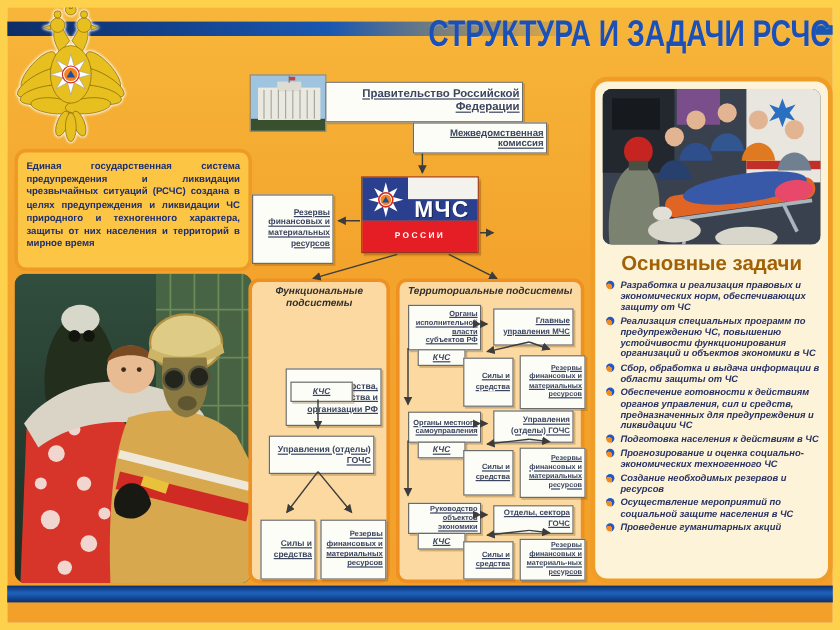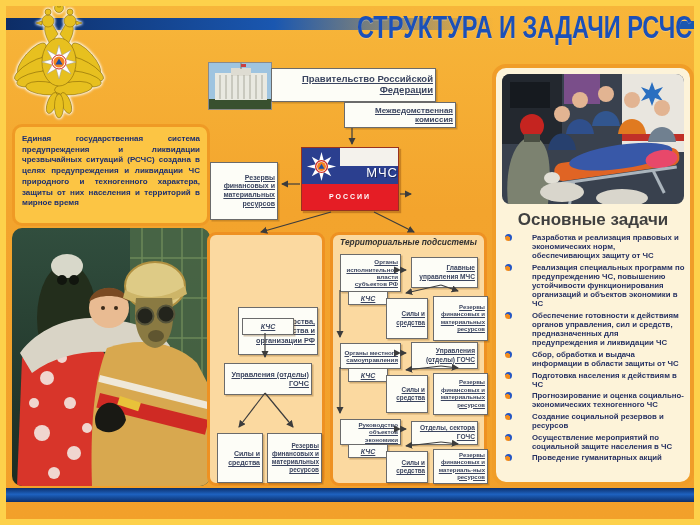--- a/index.html
+++ b/index.html
@@ -39,44 +39,44 @@
   .whitehouse { left:202px; top:56px; width:64px; height:48px; border:1px solid #8a8a8a; overflow:hidden; }
   .gov { left:265px; top:62px; width:165px; height:34px; font-size:9.5px; line-height:1.15; }
   .commission { left:290px; top:96px; width:112px; height:26px; font-size:8px; line-height:1.15;margin-left:48px; }
   
   .logo { left:295px; top:141px; width:98px; height:64px; border:1px solid #99321f;
     box-shadow:2px 2px 1px rgba(120,60,10,.35); }
   .logo .canton { position:absolute; left:0; top:0; width:40%; height:58%; background:#2b3f8f; }
   .logo .band-white { position:absolute; left:40%; top:0; width:60%; height:29%; background:#f4f2ec; }
   .logo .band-blue { position:absolute; left:40%; top:29%; width:60%; height:29%; background:#2b3f8f; }
   .logo .band-red { position:absolute; left:0; top:58%; width:100%; height:42%; background:#e51d25; }
-  .logo .t1 { position:absolute; left:38%; top:27%; width:62%; text-align:right;
-    font-size:13px; font-weight:normal; color:#fff; letter-spacing:1px;
+  .logo .t1 { position:absolute; left:38%; top:27%; width:62%; text-align:center;
+    font-size:19px; font-weight:bold; color:#fff; letter-spacing:1px;
     text-shadow:1px 1px 0 rgba(0,0,0,.35); }
   .logo .t2 { position:absolute; left:0; top:72%; width:100%; text-align:center;
     font-size:7px; font-weight:bold; color:#fff; letter-spacing:2px; }
   .reserves-left { left:204px; top:156px; width:68px; height:58px; font-size:7px; line-height:1.25; }
   .forces-box { left:409px; top:164px; width:68px; height:62px; font-size:7.5px; line-height:1.2;
     flex-direction:column; }
   .forces-box .ft { font-size:8px; }
   
   .panel { position:absolute; background:#fbd9a0; border:3px solid #ee9122; border-radius:9px; }
   .panel-func { left:201px; top:226px; width:118px; height:254px; }
   .panel-terr { left:324px; top:226px; width:157px; height:254px; }
   .panel-header { position:absolute; left:0; top:3px; width:100%; text-align:center;
     font-style:italic; font-weight:bold; font-size:8.4px; color:#303030; line-height:1.15; }
   
   .panel-right { left:486px; top:58px; width:202px; height:422px; background:#fdf3d9;
     border:4px solid #f09d28; border-radius:14px; }
   .photo-right { position:absolute; left:6px; top:6px; width:182px; height:130px;
     border-radius:8px; overflow:hidden; }
   .tasks-title { position:absolute; left:0; top:142px; width:100%; text-align:center;
-    font-size:17px; font-weight:bold; color:#404040; }
+    font-size:17px; font-weight:bold; color:#a16207; }
   .tasks-list { position:absolute; left:9px; top:165px; width:180px; list-style:none; }
-  .tasks-list li { display:flex; gap:20px; margin-bottom:2.5px; }
+  .tasks-list li { display:flex; gap:5px; margin-bottom:2.5px;font-style:italic; }
   .tasks-list .txt { font-size:7.8px; font-weight:bold; color:#273263; line-height:1.17; text-align:left; }
   .flame-dot { flex:0 0 auto; width:7px; height:7px; margin-top:1px; border-radius:50%;
     background:radial-gradient(circle at 35% 70%, #f28c1e 0 38%, #2456c4 42% 100%); }
   svg { display:block; }
   .arrows { left:0; top:0; width:700px; height:525px; pointer-events:none; }
 </style>
 </head>
 <body>
 
 <div class="poster">
@@ -230,20 +230,21 @@
     <div class="band-blue"></div>
     <div class="band-red"></div>
     <div class="t1">МЧС</div>
     <div class="t2">РОССИИ</div>
   </div>
 
   <div class="box reserves-left">Резервы финансовых и материальных ресурсов</div>
 
 
   <div class="panel panel-func">
+    <div class="panel-header">Функциональные подсистемы</div>
     <div class="box" style="left:28px;top:36px;width:80px;height:48px;font-size:7.3px;line-height:1.25;margin-top:36px;">Министерства, ведомства и организации РФ</div>
     <div class="box kchs" style="left:32px;top:83px;width:52px;height:17px;">КЧС</div>
     <div class="box" style="left:14px;top:128px;width:88px;height:32px;font-size:7.3px;line-height:1.3;">Управления (отделы) ГОЧС</div>
     <div class="box" style="left:7px;top:198px;width:46px;height:50px;font-size:7px;line-height:1.3;">Силы и средства</div>
     <div class="box" style="left:57px;top:198px;width:55px;height:50px;font-size:6.4px;line-height:1.25;">Резервы финансовых и материальных ресурсов</div>
   </div>
 
   <div class="panel panel-terr">
     <div class="panel-header">Территориальные подсистемы</div>
 
@@ -310,37 +311,37 @@
       <li>
           <span class="flame-dot"></span>
           <span class="txt">Разработка и реализация правовых и экономических норм, обеспечивающих защиту от ЧС</span>
         </li>
       <li>
           <span class="flame-dot"></span>
           <span class="txt">Реализация специальных программ по предупреждению ЧС, повышению устойчивости функционирования организаций и объектов экономики в ЧС</span>
         </li>
       <li>
           <span class="flame-dot"></span>
+          <span class="txt">Сбор, обработка и выдача информации в области защиты от ЧС</span>
+        </li>
+      <li>
+          <span class="flame-dot"></span>
           <span class="txt">Обеспечение готовности к действиям органов управления, сил и средств, предназначенных для предупреждения и ликвидации ЧС</span>
         </li>
       <li>
           <span class="flame-dot"></span>
-          <span class="txt">Сбор, обработка и выдача информации в области защиты от ЧС</span>
-        </li>
-      <li>
-          <span class="flame-dot"></span>
           <span class="txt">Подготовка населения к действиям в ЧС</span>
         </li>
       <li>
           <span class="flame-dot"></span>
           <span class="txt">Прогнозирование и оценка социально-экономических техногенного ЧС</span>
         </li>
       <li>
           <span class="flame-dot"></span>
-          <span class="txt">Создание социальной резервов и ресурсов</span>
+          <span class="txt">Создание необходимых резервов и ресурсов</span>
         </li>
       <li>
           <span class="flame-dot"></span>
           <span class="txt">Осуществление мероприятий по социальной защите населения в ЧС</span>
         </li>
       <li>
           <span class="flame-dot"></span>
           <span class="txt">Проведение гуманитарных акций</span>
         </li>
     </ul>

